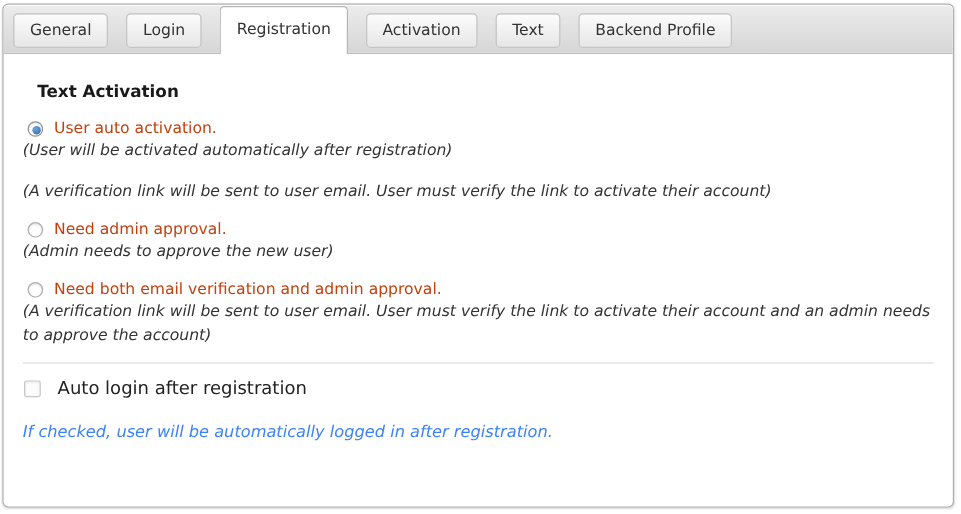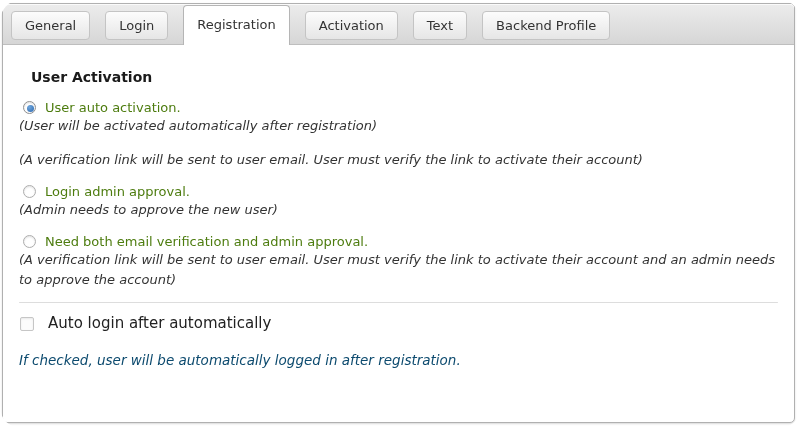--- a/index.html
+++ b/index.html
@@ -1,15 +1,15 @@
 <!DOCTYPE html>
 <html><head>
 <meta charset="utf-8">
 <style>
-  * { box-sizing: border-box; border-radius: 21px; }
+  * { box-sizing: border-box; }
   html, body { margin: 0; padding: 0; }
   body {
     width: 801px; height: 428px;
     background: #fff;
     font-family: "DejaVu Sans", "Liberation Sans", sans-serif;
     color: #333;
     overflow: hidden;
   }
   .stage { position: relative; width: 801px; height: 428px; }
 
@@ -82,21 +82,21 @@
     cursor: pointer;
   }
   .radio.checked { border-color: #8f8f8f; }
   .radio.checked::after {
     content: "";
     position: absolute; left: 3px; top: 3px;
     width: 7px; height: 7px;
     border-radius: 50%;
     background: radial-gradient(circle at 35% 30%, #6ea6dd, #2f69ae);
   }
-  .option-label { font-size: 13px; color: #4d7c0f; cursor: pointer; line-height: 15px; }
+  .option-label { font-size: 13px; color: #c2410c; cursor: pointer; line-height: 15px; }
   .desc {
     margin: 1px 0 0 0;
     font-style: italic;
     font-size: 13px;
     line-height: 20px;
     color: #333;
     max-width: 776px;
   }
   .divider { border-top: 1px solid #ddd; margin-top: 12px; }
   .checkbox-row { display: flex; align-items: center; margin: 12px 0 0 1px; }
@@ -108,74 +108,74 @@
     border-radius: 2px;
     background: #fcfcfc;
     box-shadow: inset 0 1px 2px rgba(0,0,0,0.08);
     cursor: pointer;
   }
   .checkbox-label { font-size: 15px; color: #222; cursor: pointer; line-height: 17px; }
   .final-desc {
     margin-top: 19px;
     font-style: italic;
     font-size: 13.5px;
-    color: #0c4a6e;
+    color: #3b82f6;
     line-height: 18px;
   }
 </style>
 </head>
 <body>
 
 <div class="stage">
   <div class="panel">
 
     <div class="tabbar">
       <div class="tab">General</div>
       <div class="tab">Login</div>
       <div class="tab active">Registration</div>
       <div class="tab">Activation</div>
       <div class="tab">Text</div>
       <div class="tab">Backend Profile</div>
     </div>
 
     <div class="content">
-      <h3 class="section-heading">User Activation</h3>
+      <h3 class="section-heading">Text Activation</h3>
 
       <div class="option">
         <div class="option-row">
           <span class="radio checked"></span>
           <span class="option-label">User auto activation.</span>
         </div>
         <div class="desc">(User will be activated automatically after registration)</div>
       </div>
 
       <div class="option">
         <div class="desc">(A verification link will be sent to user email. User must verify the link to activate their account)</div>
       </div>
 
       <div class="option">
         <div class="option-row">
           <span class="radio"></span>
-          <span class="option-label">Login admin approval.</span>
+          <span class="option-label">Need admin approval.</span>
         </div>
         <div class="desc">(Admin needs to approve the new user)</div>
       </div>
 
       <div class="option">
         <div class="option-row">
           <span class="radio"></span>
           <span class="option-label">Need both email verification and admin approval.</span>
         </div>
         <div class="desc">(A verification link will be sent to user email. User must verify the link to activate their account and an admin needs to approve the account)</div>
       </div>
 
       <div class="divider"></div>
 
       <div class="checkbox-row">
         <span class="checkbox"></span>
-        <span class="checkbox-label">Auto login after automatically</span>
+        <span class="checkbox-label">Auto login after registration</span>
       </div>
 
       <div class="final-desc">If checked, user will be automatically logged in after registration.</div>
     </div>
 
   </div>
 </div>
 
 </body></html>

